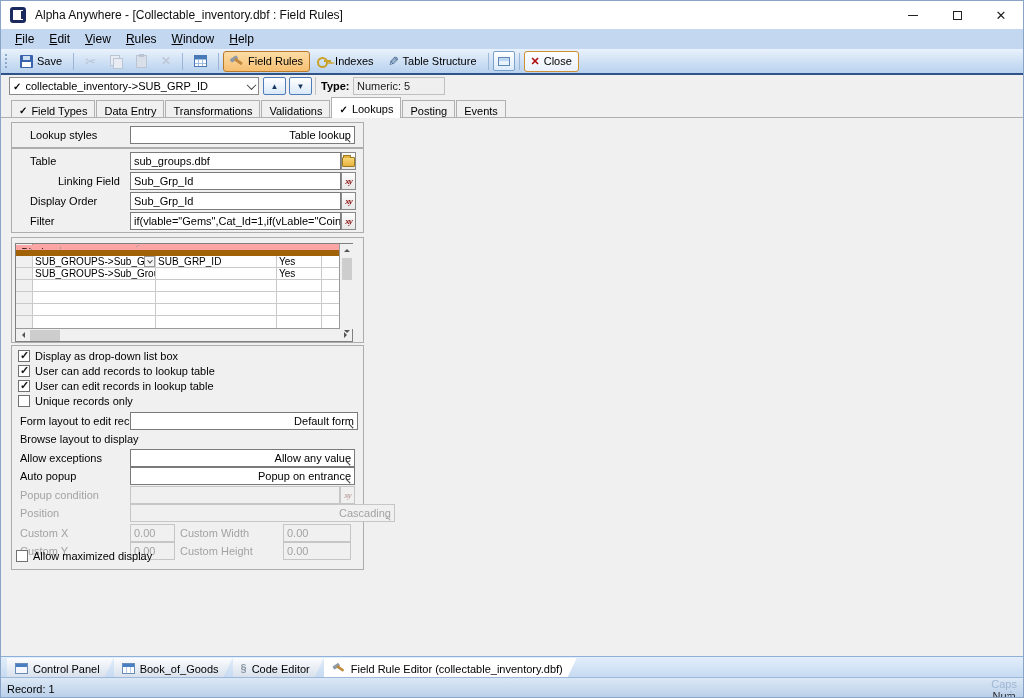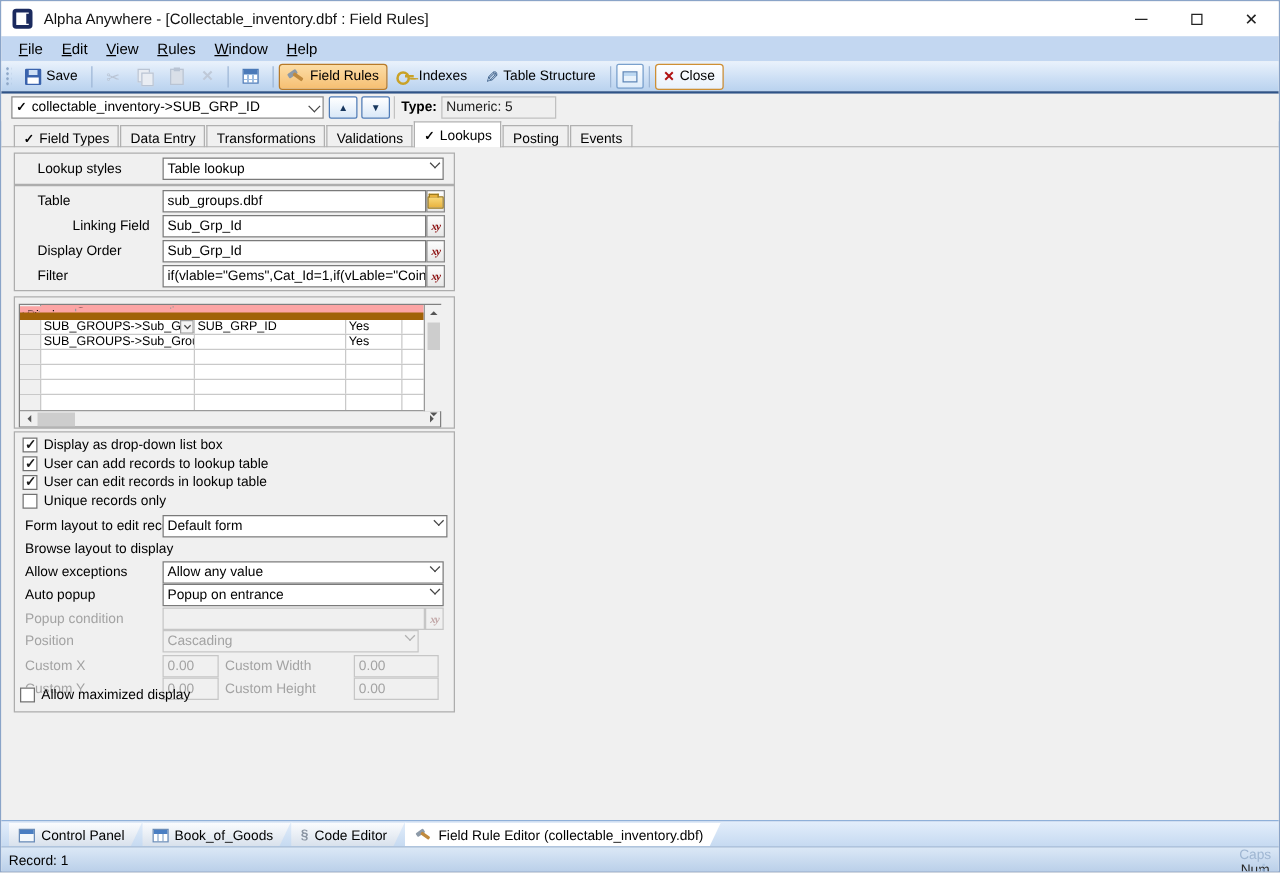--- a/index.html
+++ b/index.html
@@ -77,21 +77,21 @@
   .tabs::after { content:""; position:absolute; left:0; bottom:0; width:100%; height:1px; background:#b0b0b0; }
   .tab { height:18px; padding:2px 7px 0; border:1px solid #b0b0b0; border-bottom:none; background:#f0f0f0; margin-right:1px; display:flex; align-items:center; white-space:nowrap; }
   .tab.active { height:21px; background:#fff; z-index:2; position:relative; }
   
   .content { position:absolute; left:0; top:117px; width:100%; height:538px; background:#f0f0f0; }
   .gbox { position:absolute; border:1px solid #adadad; }
   .flabel { position:absolute; left:18px; }
   .flabel.dis, .dis-t { color:#a3a3a3; }
   .field { position:absolute; height:18px; border:1px solid #7a7a7a; background:#fff; padding:2px 3px; overflow:hidden; white-space:nowrap; }
   .field.dis { background:#f0f0f0; border-color:#c6c6c6; color:#a3a3a3; }
-  .sel { display:flex; align-items:flex-start; }
+  .sel { display:flex; align-items:flex-end;flex-direction:column; }
   .sel .chev { width:6px; height:6px; }
   .sq-btn { position:absolute; width:15px; height:18px; border:1px solid #8a8a8a; background:linear-gradient(#fdfdfd,#e8e8e8); display:flex; align-items:center; justify-content:center; }
   .sq-btn.dis { border-color:#c6c6c6; background:#f0f0f0; }
   
   .cbrow { position:absolute; display:flex; align-items:center; gap:5px; }
   .cb { width:12px; height:12px; border:1px solid #707070; background:#fff; position:relative; flex:0 0 auto; }
   .cb.checked::after { content:"✓"; position:absolute; left:1px; top:-2px; font-size:11px; font-weight:bold; color:#1a1a1a; }
   .grow { display:flex; height:12px; border-bottom:1px solid #c9c9c9; }
   .grow.hdr { background:#fca5a5; border-bottom:6px solid #a16207;flex-direction:column; }
   .gcell { border-right:1px solid #c9c9c9; padding:0 2px; overflow:hidden; white-space:nowrap; font-size:10px; line-height:12px; position:relative; }
@@ -409,21 +409,21 @@
           <span class="chev"></span>
       </div>
 
       <div class="flabel dis" style="left:8px; top:143px;">Popup condition</div>
       <div class="field dis" style="left:118px; top:140px; width:210px;"></div>
       <div class="sq-btn dis" style="left:328px; top:140px;">
           <span class="xy-glyph dis">xy</span>
         </div>
 
       <div class="flabel dis" style="left:8px; top:161px;">Position</div>
-      <div class="field dis sel" style="left:118px; top:158px; width:205px;">
+      <div class="field dis sel" style="left:118px; top:158px; width:265px;">
         <span>Cascading</span>
           <span class="chev dis"></span>
       </div>
 
       <div class="flabel dis" style="left:8px; top:181px;">Custom X</div>
       <div class="field dis" style="left:118px; top:178px; width:45px;">0.00</div>
       <div class="flabel dis" style="left:168px; top:181px;">Custom Width</div>
       <div class="field dis" style="left:271px; top:178px; width:68px;">0.00</div>
 
       <div class="flabel dis" style="left:8px; top:199px;">Custom Y</div>

